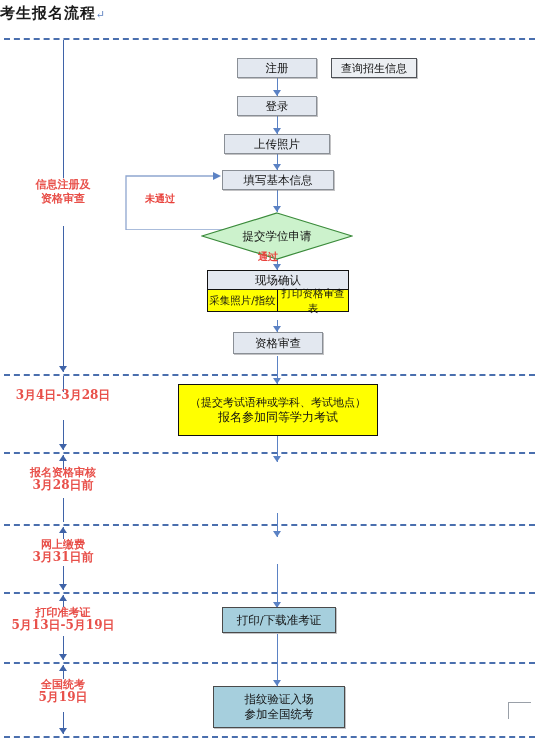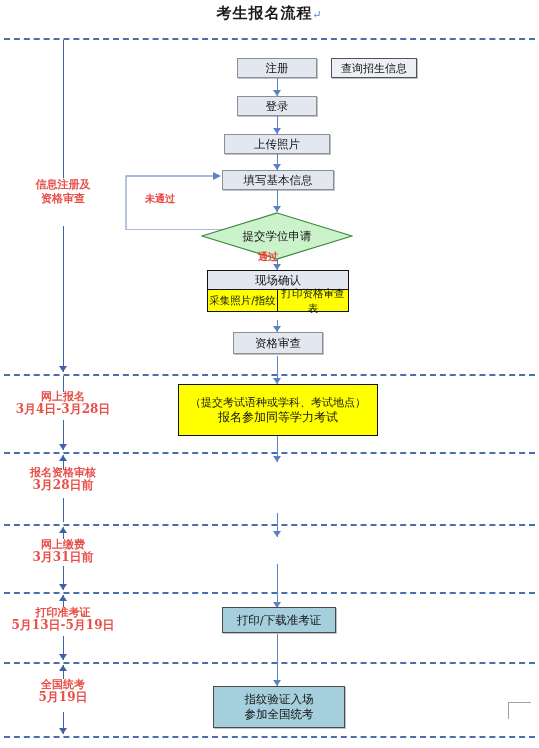--- a/index.html
+++ b/index.html
@@ -7,21 +7,21 @@
     width:539px;height:748px;
     background:#ffffff;
     font-family:"DejaVu Sans","Liberation Sans",sans-serif;
     position:relative;overflow:hidden;
   }
   #canvas{position:absolute;left:0;top:0;width:539px;height:748px;}
 
   
   .title{
     position:absolute;left:0;top:4px;width:539px;
-    text-align:center;
+    text-align:left;
     font-family:"DejaVu Serif","Liberation Serif",serif;
     font-weight:bold;font-size:15px;color:#1a1a1a;
     letter-spacing:1px;
   }
   .title .pilcrow{color:#5a7fbf;font-weight:normal;font-size:11px;}
 
   
   .band-sep{
     position:absolute;left:4px;width:531px;height:0;
     border-top:2px dashed #4a6fae;
@@ -166,21 +166,20 @@
   <div class="spine" style="top:712px;height:22px;"></div>
   <div class="spine-arrow up" style="top:665px;"></div>
   <div class="spine-arrow down" style="top:728px;"></div>
 
   <div class="stage" style="left:2px;top:178px;width:122px;">
     <span class="nm">信息注册及</span>
     <span class="nm">资格审查</span>
   </div>
 
   <div class="stage" style="left:2px;top:390px;width:122px;">
-    <span class="nm">网上报名</span>
     <span class="dt">3月4日-3月28日</span>
   </div>
 
   <div class="stage" style="left:2px;top:466px;width:122px;">
     <span class="nm">报名资格审核</span>
     <span class="dt">3月28日前</span>
   </div>
 
   <div class="stage" style="left:2px;top:538px;width:122px;">
     <span class="nm">网上缴费</span>

